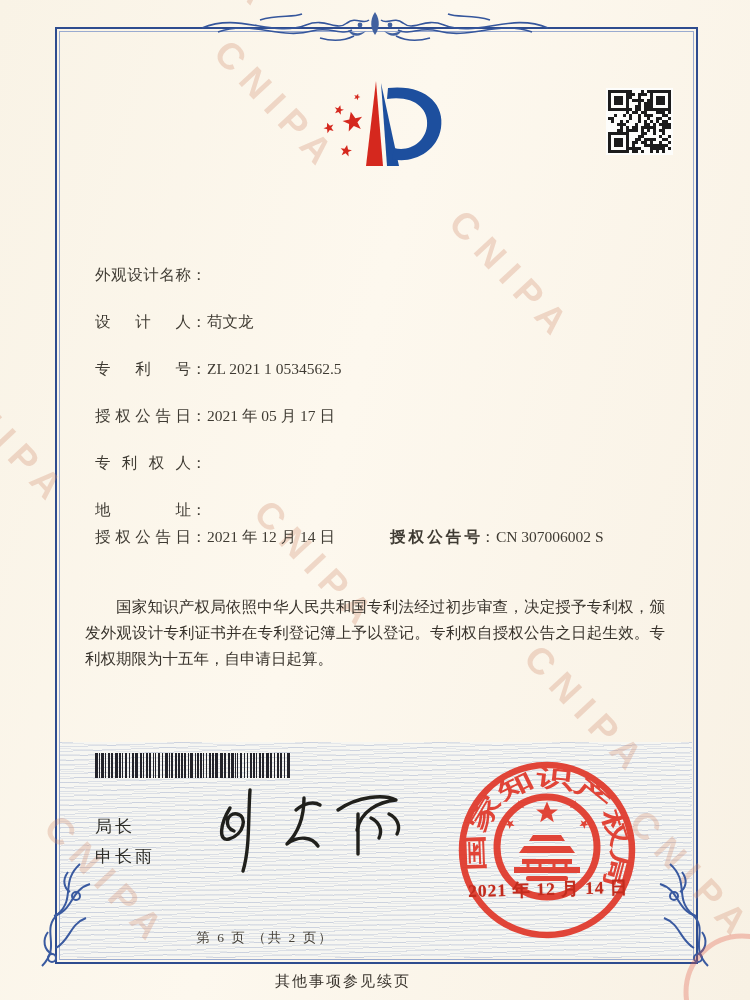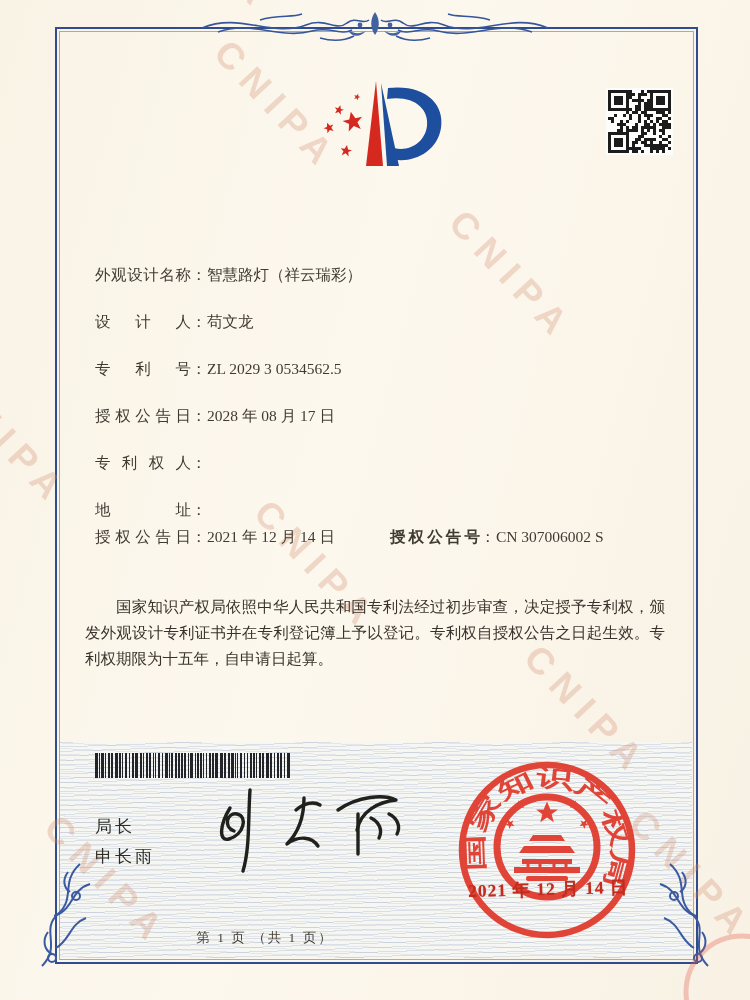--- a/index.html
+++ b/index.html
@@ -602,36 +602,35 @@
       <use href="#star-shape" transform="translate(43,75) scale(0.6) rotate(10)"></use>
       <use href="#star-shape" transform="translate(54,21) scale(0.34) rotate(20)"></use>
     </g>
   </svg>
 
 
   <div class="fields">
     <div class="row">
       <span class="lbl">外观设计名称</span>
         <span class="colon">：</span>
-        <span class="val">智慧路灯（祥云瑞彩）</span>
     </div>
     <div class="row">
       <span class="lbl">设计人</span>
         <span class="colon">：</span>
         <span class="val">苟文龙</span>
     </div>
     <div class="row">
       <span class="lbl">专利号</span>
         <span class="colon">：</span>
-        <span class="val">ZL 2029 3 0534562.5</span>
+        <span class="val">ZL 2021 1 0534562.5</span>
     </div>
     <div class="row">
       <span class="lbl">授权公告日</span>
         <span class="colon">：</span>
-        <span class="val">2028 年 08 月 17 日</span>
+        <span class="val">2021 年 05 月 17 日</span>
     </div>
     <div class="row">
       <span class="lbl">专利权人</span>
         <span class="colon">：</span>
     </div>
     <div class="row row-address">
       <span class="lbl">地址</span>
         <span class="colon">：</span>
     </div>
     <div class="row row-grant">
@@ -752,15 +751,16 @@
       <path d="M76,104 v8 M88,104 v8 M102,104 v8 M114,104 v8" stroke="#e0382a" stroke-width="3"></path>
     </g>
   </svg>
 
   <div class="seal-date">2021 年 12 月 14 日</div>
 
   <svg class="ghost-stamp" style="left:640px;top:918px" width="110" height="82" viewBox="0 0 110 82">
     <circle cx="102" cy="74" r="56" fill="none" stroke="rgba(224,90,70,0.32)" stroke-width="5"></circle>
   </svg>
 
-  <div class="page-info">第 1 页 （共 1 页）</div>
+  <div class="page-info">第 6 页 （共 2 页）</div>
+  <div class="continuation">其他事项参见续页</div>
 
 </div>
 
 </body></html>

